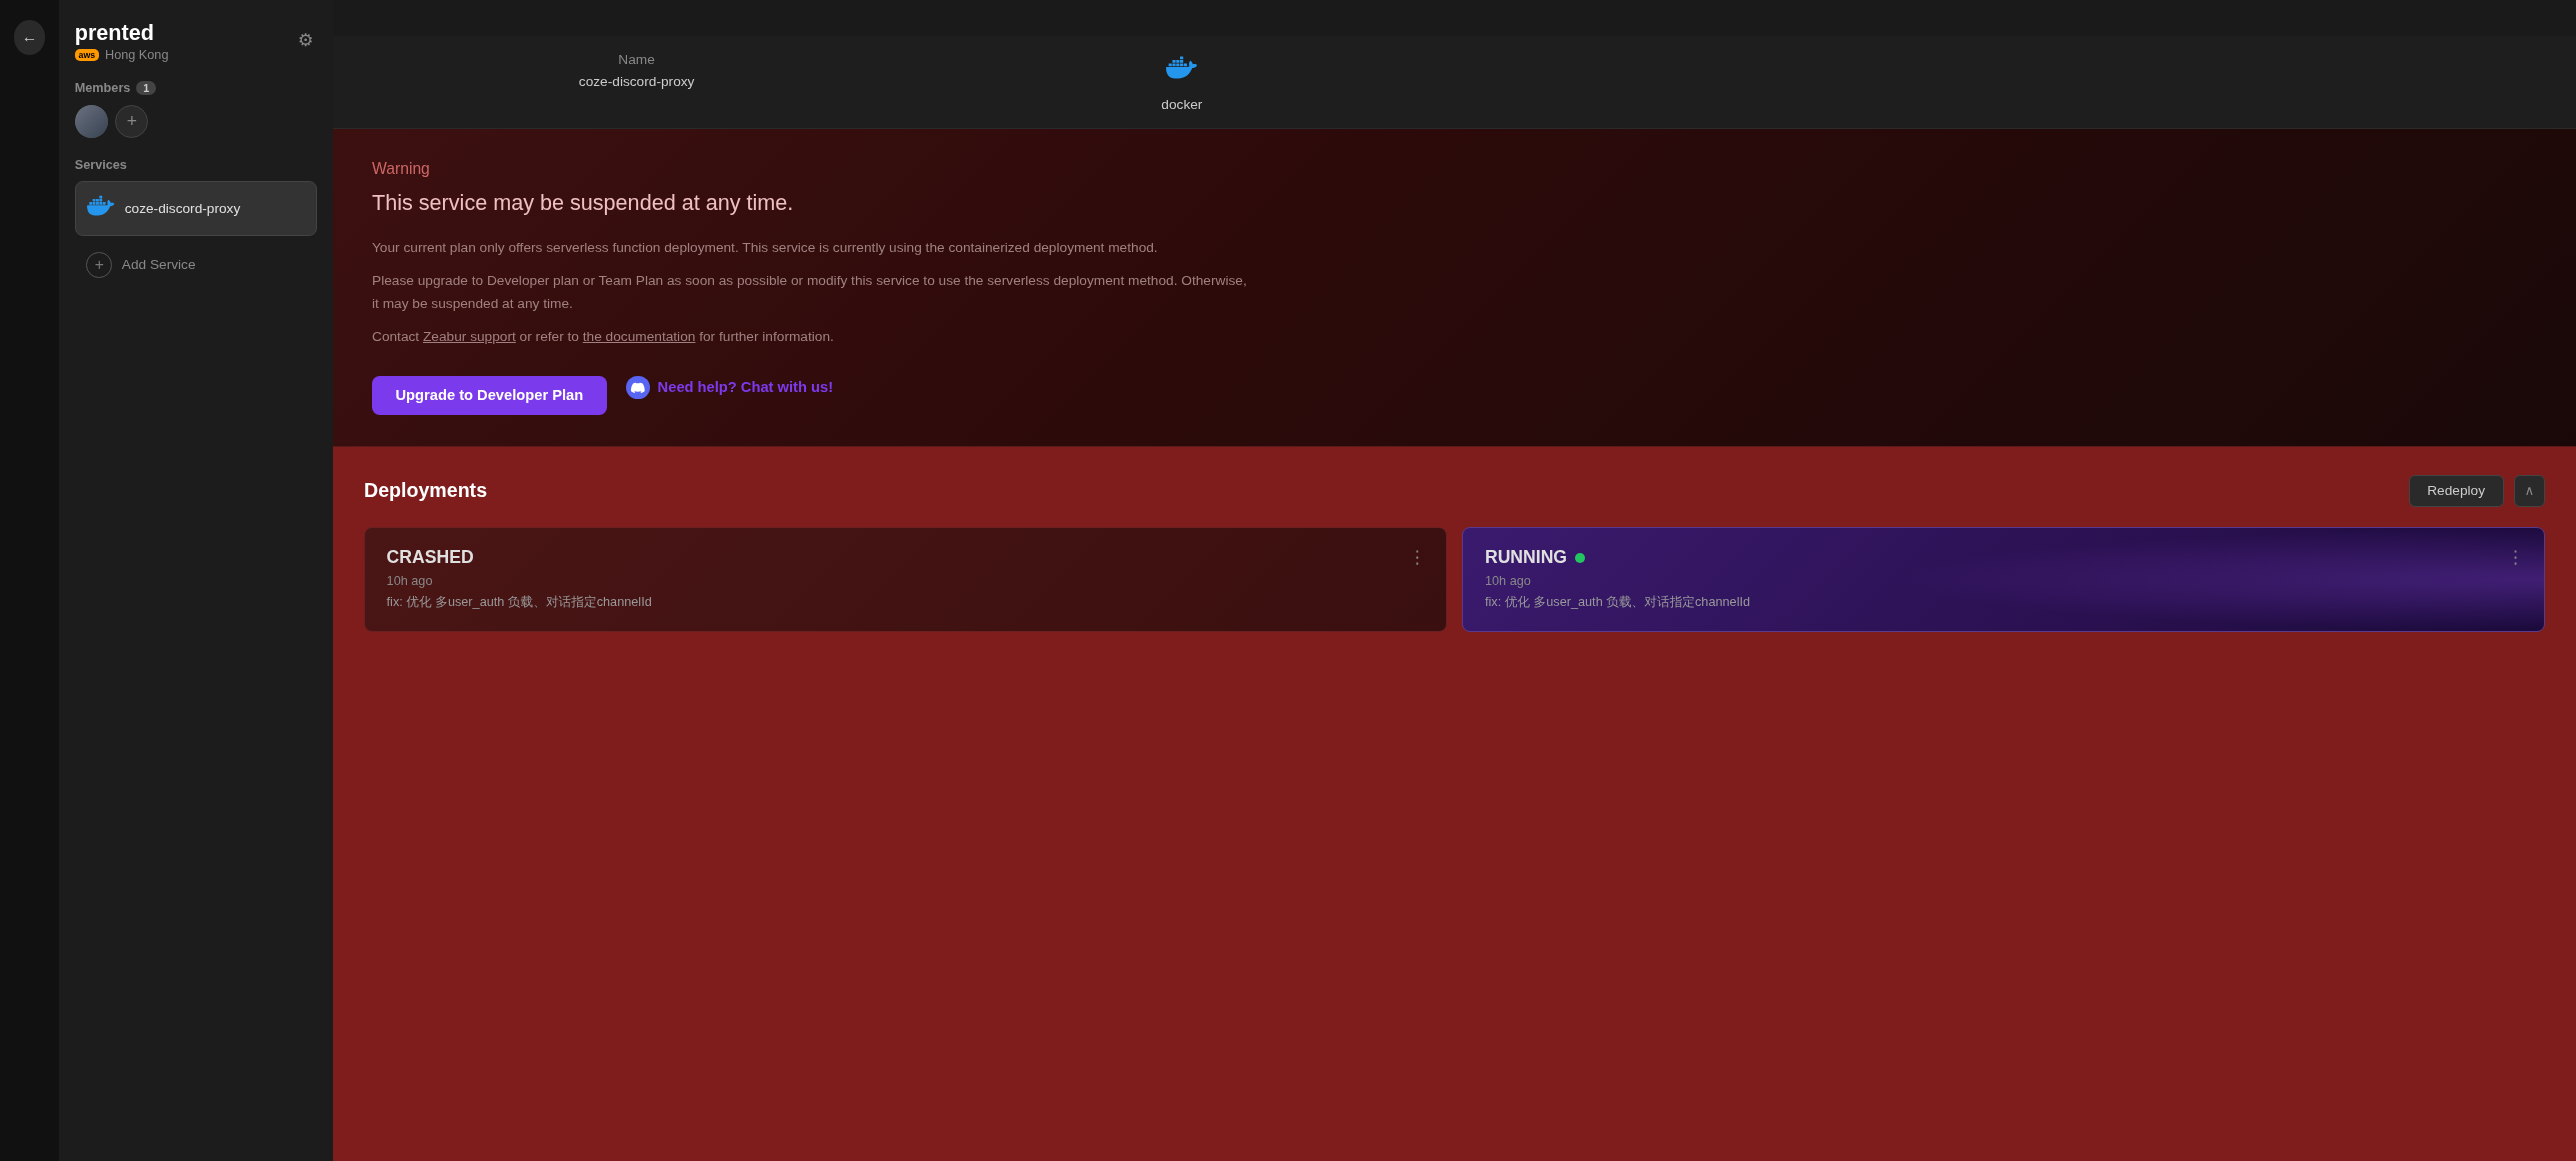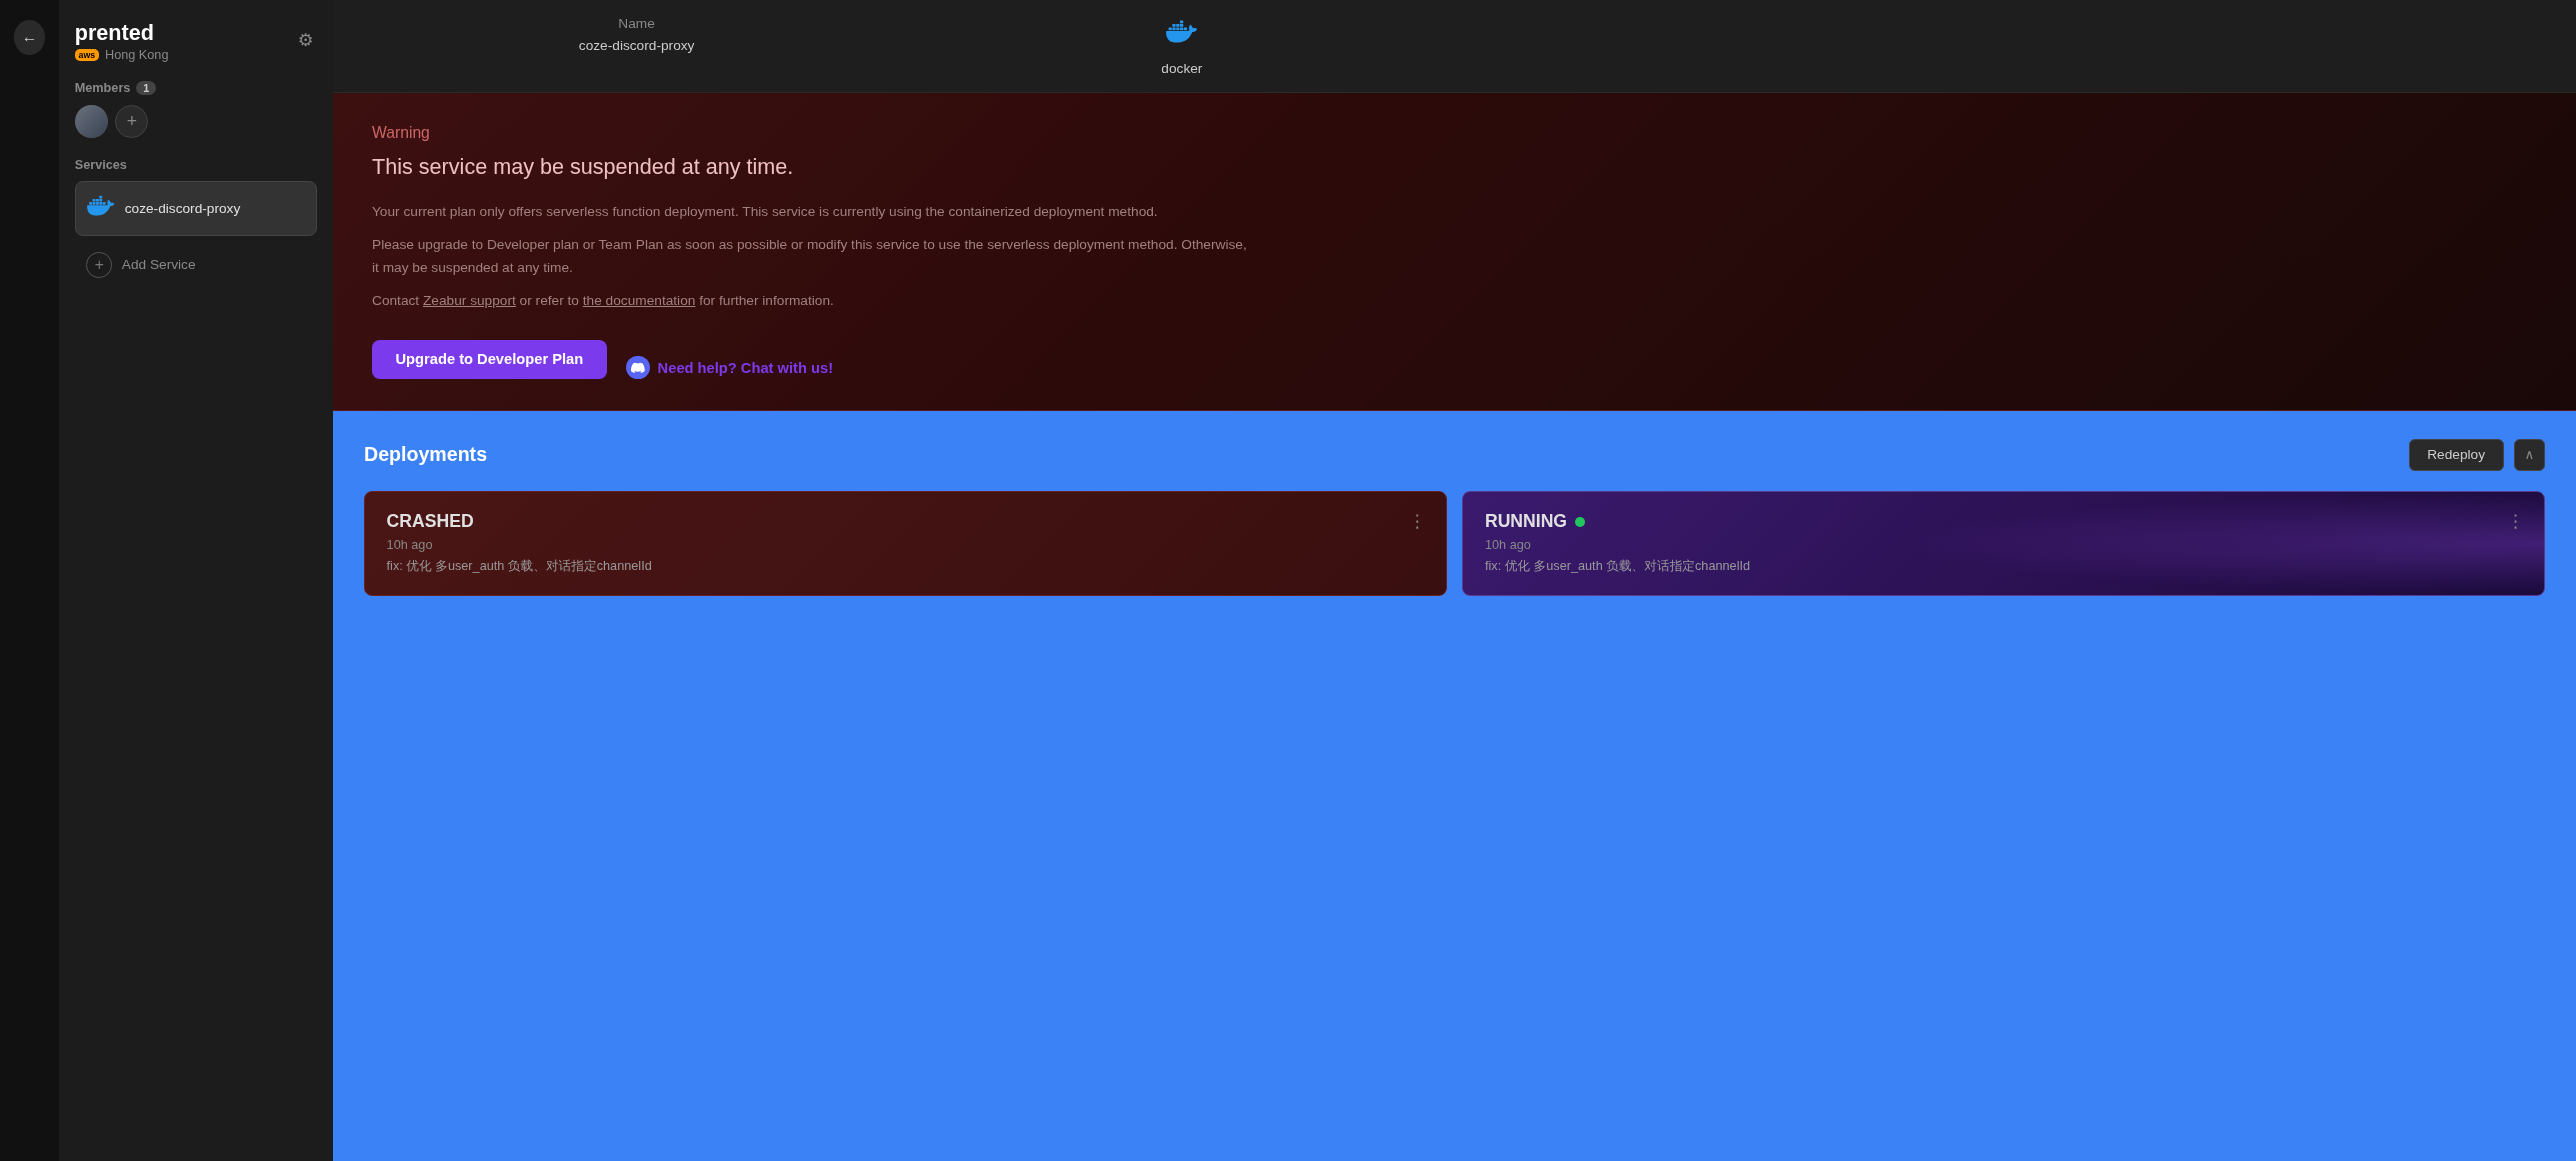--- a/index.html
+++ b/index.html
@@ -186,21 +186,22 @@
       font-size: 15.7px;
       color: #777;
     }
 
     
     .main {
       flex: 1;
       display: flex;
       flex-direction: column;
       overflow: hidden;
-      background: #3b82f6;
+      background: #7f1d1d;
+      margin-top: 36px;
     }
 
     
     .service-header {
       display: grid;
       grid-template-columns: 1fr 1fr 1fr 1fr;
       padding: 15.7px 31px;
       border-bottom: 1px solid #2a2a2a;
       background: #1e1e1e;
     }
@@ -263,21 +264,21 @@
       line-height: 1.7;
       margin-bottom: 9.8px;
       max-width: 882px;
     }
     .warning-body a {
       color: #a08080;
       text-decoration: underline;
     }
     .warning-actions {
       display: flex;
-      align-items: flex-end;
+      align-items: flex-start;
       gap: 19.6px;
       margin-top: 27.4px;
     }
     .upgrade-btn {
       background: #7c3aed;
       color: #fff;
       border: none;
       padding: 11.8px 23.5px;
       border-radius: 7.8px;
       font-size: 14.7px;

